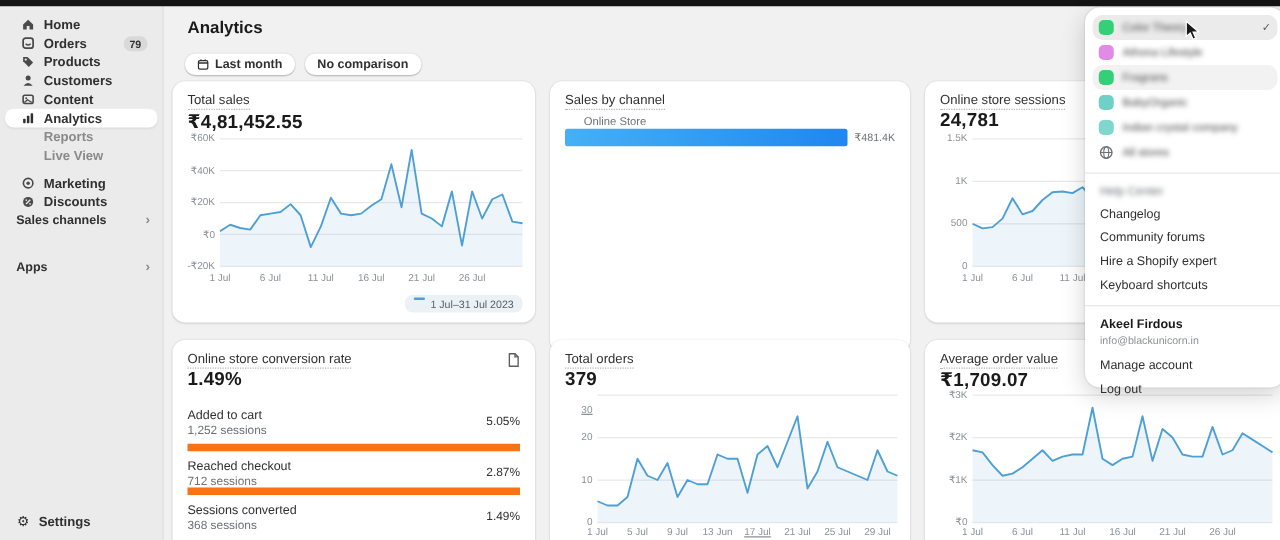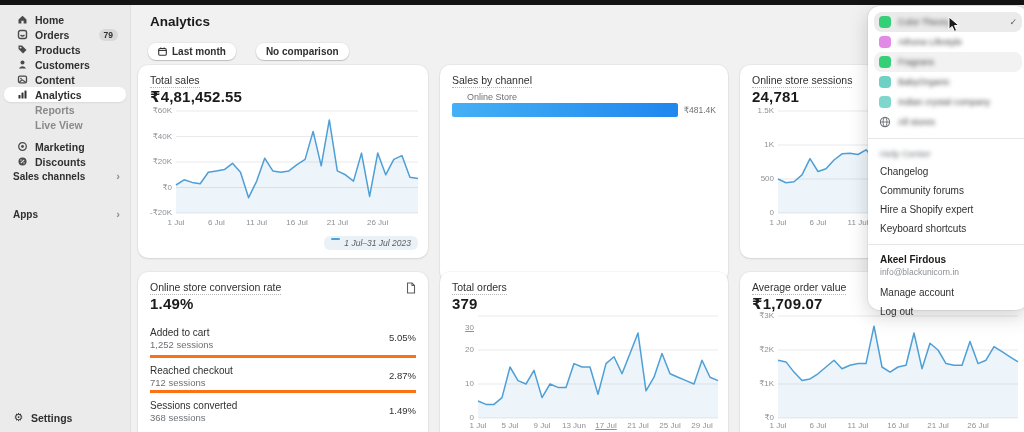--- a/index.html
+++ b/index.html
@@ -24,48 +24,48 @@
   .nav-gap{height:7px;}
   .nav-section{display:flex;align-items:center;height:14px;padding:0 10px 0 13px;font-size:10px;font-weight:bold;color:#303030;margin-top:0;}
   .nav-section .spacer{flex:1;}
   .chev{color:#8a8a8a;font-size:11px;}
   .settings-row{position:absolute;left:0;bottom:8px;width:130px;display:flex;align-items:center;padding-left:13px;
     font-size:10.5px;font-weight:bold;color:#303030;}
   .settings-row .ic{margin-right:7px;width:11px;display:flex;justify-content:center;}
 
   
   .page-title{position:absolute;left:150px;top:14px;font-size:13.5px;font-weight:bold;color:#1a1a1a;}
-  .filter-bar{position:absolute;left:148px;top:43px;display:flex;gap:20px;}
+  .filter-bar{position:absolute;left:148px;top:43px;display:flex;gap:8px;}
   .btn{display:flex;align-items:center;gap:5px;background:#ffffff;border-radius:8px;padding:3px 10px;
     font-size:10px;font-weight:bold;color:#303030;box-shadow:0 1px 1px rgba(0,0,0,.18),0 0 0 1px rgba(0,0,0,.04);}
 
   
   .card{position:absolute;background:#ffffff;border-radius:10px;box-shadow:0 1px 2px rgba(0,0,0,.09),0 0 0 1px rgba(0,0,0,.03);}
   .card-title{position:absolute;left:12px;top:9px;font-size:10.5px;color:#303030;}
   .card-title span{border-bottom:1.5px dotted #b8b8b8;padding-bottom:1px;}
   .card-value{position:absolute;left:12px;top:23px;font-size:15px;font-weight:bold;color:#1a1a1a;letter-spacing:.2px;}
 
   .chart{position:absolute;left:8px;right:6px;top:40px;height:122px;}
   .chart .plot{position:absolute;left:30px;right:4px;top:6px;bottom:14px;}
   .ytick{position:absolute;width:30px;text-align:right;font-size:8px;color:#8c9196;line-height:8px;}
   .xtick{position:absolute;bottom:0;transform:translateX(-50%);font-size:8px;color:#8c9196;white-space:nowrap;}
 
   .legend-badge{position:absolute;right:10px;bottom:8px;display:flex;align-items:flex-start;gap:4px;
-    background:#eaf1f7;border-radius:6px;padding:2px 7px;font-size:8.5px;color:#5c5f62;font-style:italic;}
+    background:#eaf1f7;border-radius:6px;padding:2px 7px;font-size:8.5px;color:#5c5f62;}
   .legend-dash{width:9px;height:2px;background:#4e9fd6;border-radius:1px;}
 
   
   .channel-label{position:absolute;left:12px;top:27px;font-size:9px;color:#6d7175;margin-left:15px;}
   .channel-bar-wrap{position:absolute;left:12px;top:38px;right:12px;height:14px;display:flex;align-items:center;gap:6px;}
   .channel-bar{height:14px;border-radius:2px;background:linear-gradient(90deg,#45b0f5,#1f87ee);}
   .channel-value{font-size:8.5px;color:#6d7175;white-space:nowrap;}
 
   
   .doc-icon{position:absolute;right:12px;top:10px;}
-  .conv-row{position:absolute;left:12px;right:12px;height:35px;border-top:3px solid #f97316;}
+  .conv-row{position:absolute;left:12px;right:12px;height:35px;border-top:6px solid #f97316;}
   .conv-row.first{border-top:none;}
   .conv-label{position:absolute;left:0;top:7px;font-size:10px;color:#303030;}
   .conv-sessions{position:absolute;left:0;top:19px;font-size:9.5px;color:#6d7175;}
   .conv-rate{position:absolute;right:0;top:12px;font-size:9.5px;color:#303030;}
 
   
   .dropdown{position:absolute;left:868px;top:6px;width:160px;height:304px;background:#ffffff;border-radius:12px;
     box-shadow:0 6px 20px rgba(0,0,0,.18),0 0 0 1px rgba(0,0,0,.05);z-index:60;padding-top:6px;box-sizing:border-box;}
   .store-item{display:flex;align-items:center;height:20px;margin:0 6px;padding:0 5px;border-radius:8px;gap:7px;}
   .store-item.selected{background:#ebebeb;}

